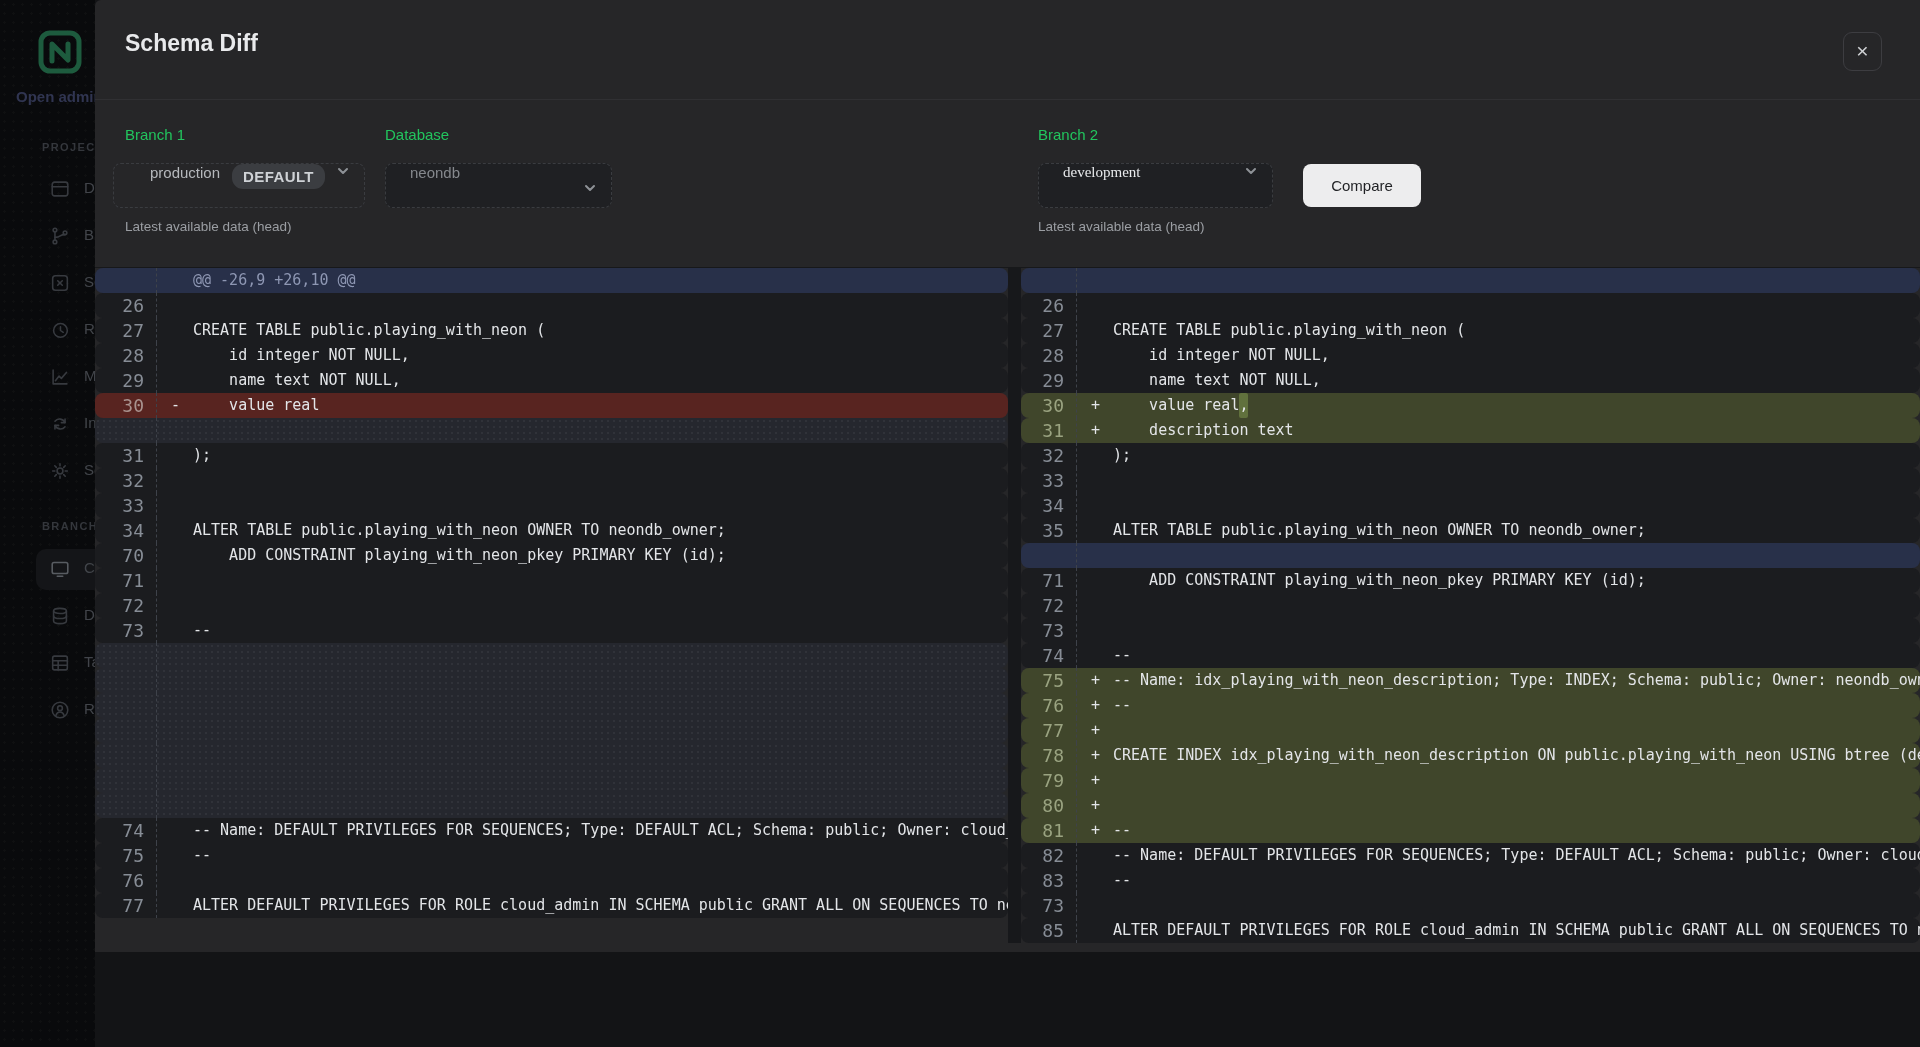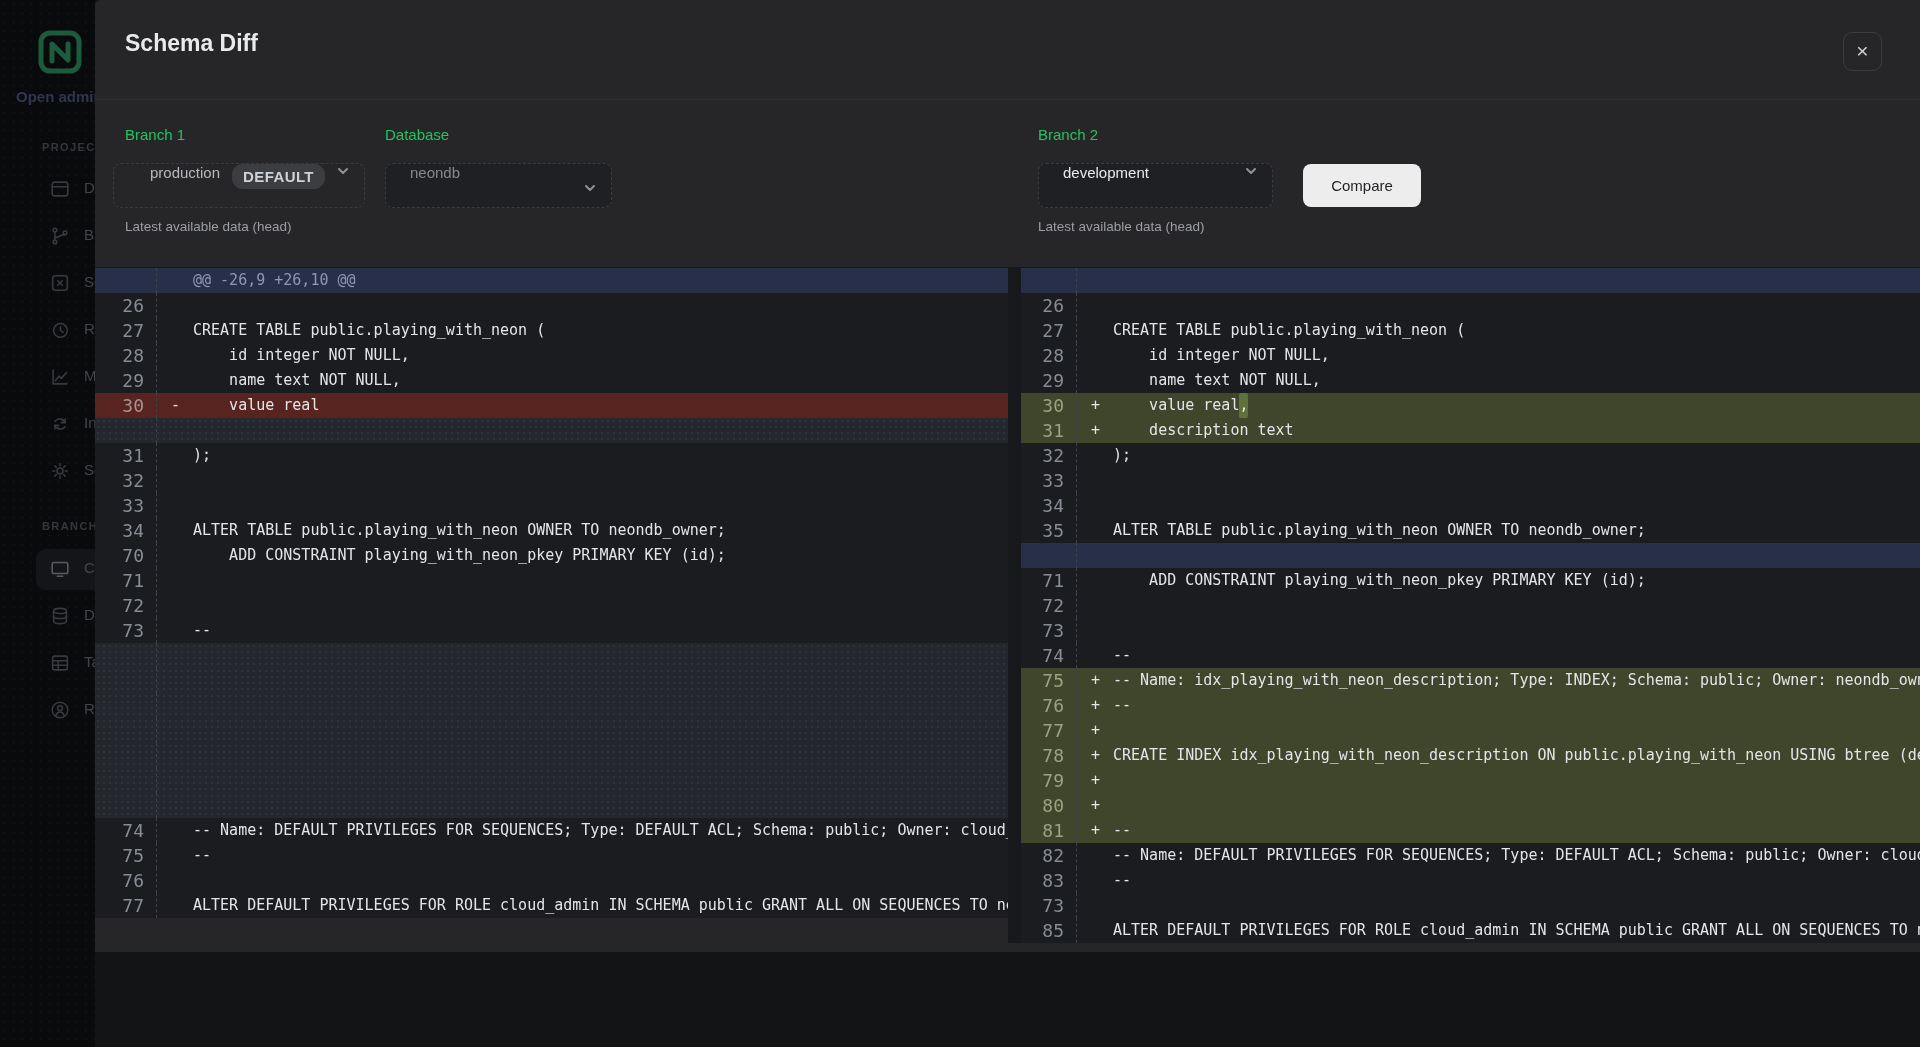--- a/index.html
+++ b/index.html
@@ -49,36 +49,36 @@
   .select .chev svg{stroke:#8e9297;fill:none;stroke-width:2;stroke-linecap:round;stroke-linejoin:round;}
   #branch1-select{left:18px;width:252px;background:transparent;padding-left:36px;}
   #branch1-select .val{font-size:15px;color:#b5b8bc;}
   .badge{
     margin-left:12px;background:#3b3d41;color:#cfd2d6;font-size:15px;font-weight:bold;letter-spacing:.4px;
     padding:4px 11px;border-radius:11px;
   }
   #database-select{left:290px;width:227px;background:#1f2023;padding-left:24px;flex-direction:column;}
   #database-select .val{font-size:15px;color:#85888d;}
   #branch2-select{left:943px;width:235px;background:#1f2023;padding-left:24px;}
-  #branch2-select .val{font-size:15px;color:#e8eaec;}
+  #branch2-select .val{font-size:15px;color:#e8eaec;font-family:Liberation Serif, serif;}
   #compare-btn{
     position:absolute;left:1208px;top:164px;width:118px;height:43px;border:none;border-radius:8px;
     background:#ededee;color:#1f2023;font-size:15px;font-weight:400;font-family:"Liberation Sans",sans-serif;cursor:pointer;
   }
   .meta{position:absolute;top:219px;font-size:13.5px;color:#9b9ea3;}
   #meta-left{left:30px;}
   #meta-right{left:943px;}
 
   
   #diff{position:absolute;left:0;top:267px;right:0;height:675px;border-top:1px solid #17181a;}
   .pane{position:absolute;top:0;height:675px;overflow:hidden;}
   #pane-left{left:0;width:913px;}
   #pane-divider{position:absolute;left:913px;top:0;width:13px;height:675px;background:#17181b;}
   #pane-right{left:926px;width:899px;}
-  .drow{display:flex;height:25px;background:#1b1c1f;}
+  .drow{display:flex;height:25px;background:#1b1c1f;border-radius:8px;}
   .gut{
     flex:none;width:62px;box-sizing:border-box;text-align:right;padding-right:12px;
     border-right:1px dashed #3e424a;
     font-family:"DejaVu Sans Mono",monospace;font-size:18px;line-height:25px;color:#878d96;
   }
   #pane-right .gut{width:56px;}
   .codecell{
     flex:1;display:flex;overflow:hidden;white-space:pre;padding-left:14px;
     font-family:"DejaVu Sans Mono",monospace;font-size:15px;line-height:25px;color:#e3e5e8;
   }

